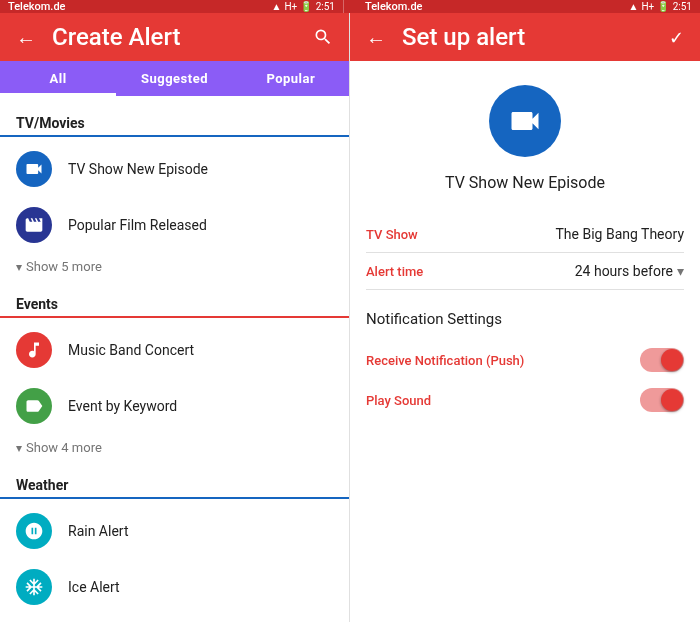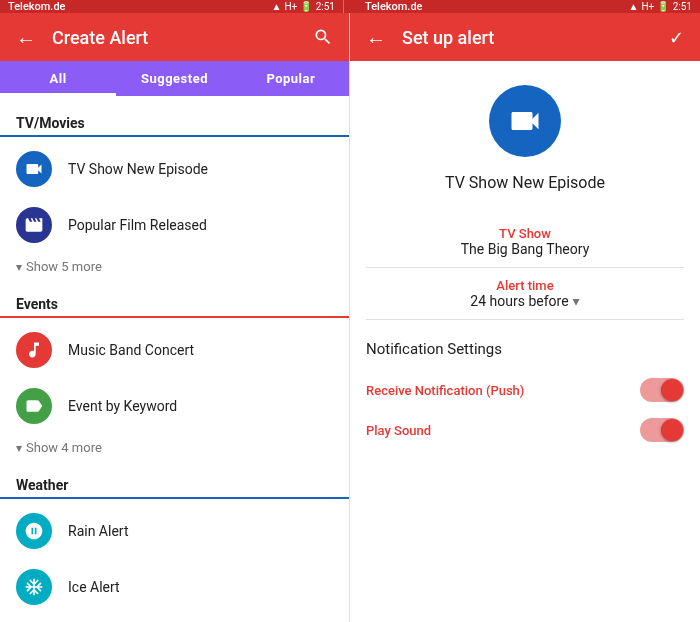--- a/index.html
+++ b/index.html
@@ -13,21 +13,21 @@
     .status-icon { color: white; font-size: 10px; }
 
     .main-content { display: flex; flex: 1; }
 
     
     .left-panel { width: 350px; display: flex; flex-direction: column; background: #fff; border-right: 1px solid #e0e0e0; }
 
     .left-header { background: #e53935; padding: 0 16px; height: 48px; display: flex; align-items: center; justify-content: space-between; }
     .header-left { display: flex; align-items: center; gap: 16px; }
     .back-arrow { color: white; font-size: 20px; cursor: pointer; }
-    .header-title { color: white; font-size: 18px; font-weight: 500; }
+    .header-title { color: white; font-size: 24px; font-weight: 500; }
     .search-icon-header { color: white; font-size: 18px; }
 
     .tabs { display: flex; background: #8b5cf6; }
     .tab { flex: 1; text-align: center; padding: 10px 0; color: white; font-size: 13px; font-weight: 700; cursor: pointer; position: relative; letter-spacing: 0.5px; }
     .tab.active::after { content: ''; position: absolute; bottom: 0; left: 0; right: 0; height: 3px; background: white; }
 
     .left-scroll { flex: 1; overflow-y: auto; padding-bottom: 8px; margin-top: 7px; }
 
     .section-header { padding: 12px 16px 4px; font-size: 14px; font-weight: 700; color: #212121; border-bottom: 2px solid #1565c0; margin-bottom: 4px; }
     .section-header.red { border-bottom-color: #e53935; }
@@ -50,21 +50,21 @@
     .right-header { background: #e53935; padding: 0 16px; height: 48px; display: flex; align-items: center; justify-content: space-between; }
     .right-header-left { display: flex; align-items: center; gap: 16px; }
     .check-icon { color: white; font-size: 18px; }
 
     .right-scroll { flex: 1; overflow-y: auto; padding: 24px 16px 16px; }
 
     .alert-icon-container { display: flex; justify-content: center; margin-bottom: 16px; }
     .alert-icon-circle { width: 72px; height: 72px; border-radius: 50%; background: #1565c0; display: flex; align-items: center; justify-content: center; }
     .alert-title { text-align: center; font-size: 16px; color: #212121; margin-bottom: 24px; }
 
-    .field-row { display: flex; align-items: center; justify-content: space-between; padding: 10px 0; border-bottom: 1px solid #e0e0e0; flex-direction: column; }
+    .field-row { display: flex; align-items: center; justify-content: space-between; padding: 10px 0; border-bottom: 1px solid #e0e0e0; }
     .field-label { color: #e53935; font-size: 13px; font-weight: 500; }
     .field-value { font-size: 14px; color: #212121; display: flex; align-items: center; gap: 4px; }
     .dropdown-arrow { color: #757575; font-size: 14px; }
 
     .notification-section-title { font-size: 15px; color: #212121; margin: 20px 0 12px; }
 
     .toggle-row { display: flex; align-items: center; justify-content: space-between; padding: 8px 0; }
     .toggle-label { color: #e53935; font-size: 13px; font-weight: 500; }
 
     .toggle { width: 44px; height: 24px; border-radius: 12px; background: #ef9a9a; position: relative; cursor: pointer; }

